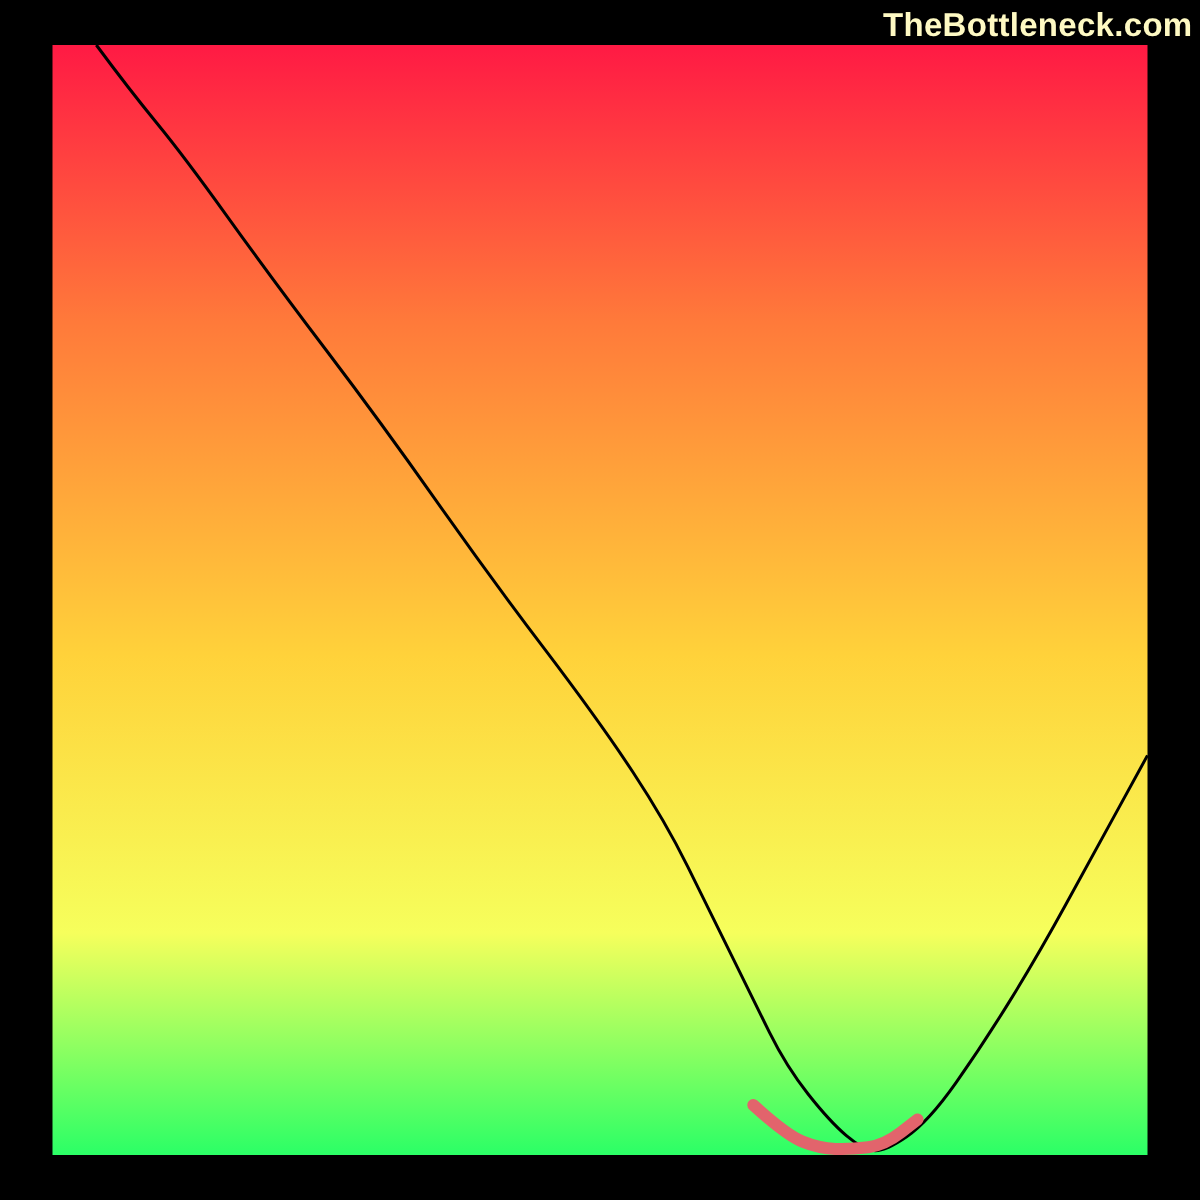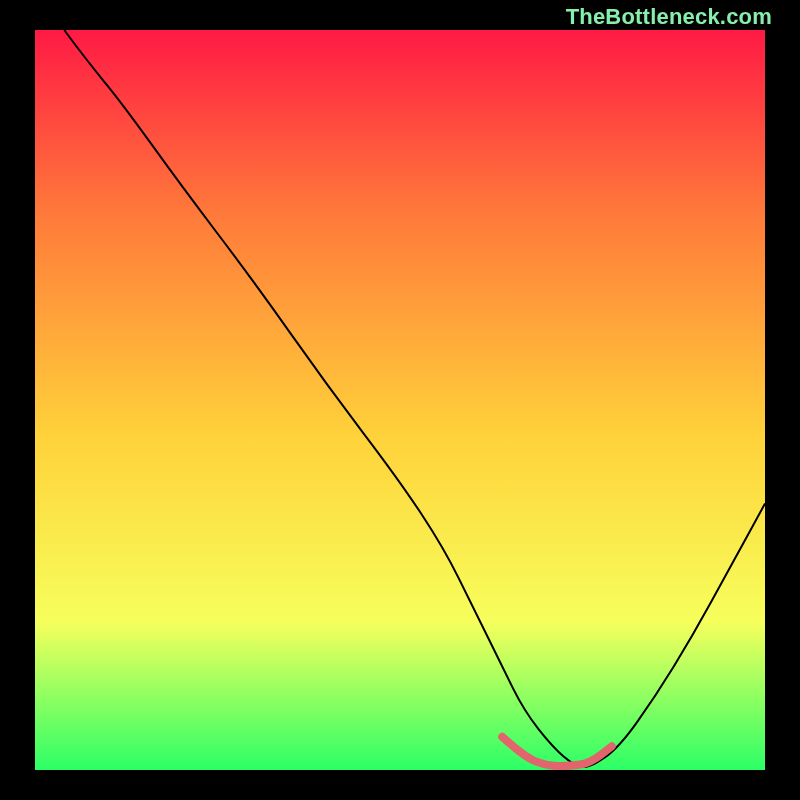--- a/index.html
+++ b/index.html
@@ -12,22 +12,22 @@
   }
   .frame {
     position: relative;
     width: 800px;
     height: 800px;
     background: #000;
   }
   .watermark {
     position: absolute;
     top: 4px;
-    right: 28px;
-    color: #86efac;
+    right: 5px;
+    color: #fef9c3;
     font-size: 22px;
     font-weight: 600;
     letter-spacing: 0.2px;
   }
   svg {
     position: absolute;
     top: 0;
     left: 0;
   }
 </style>

